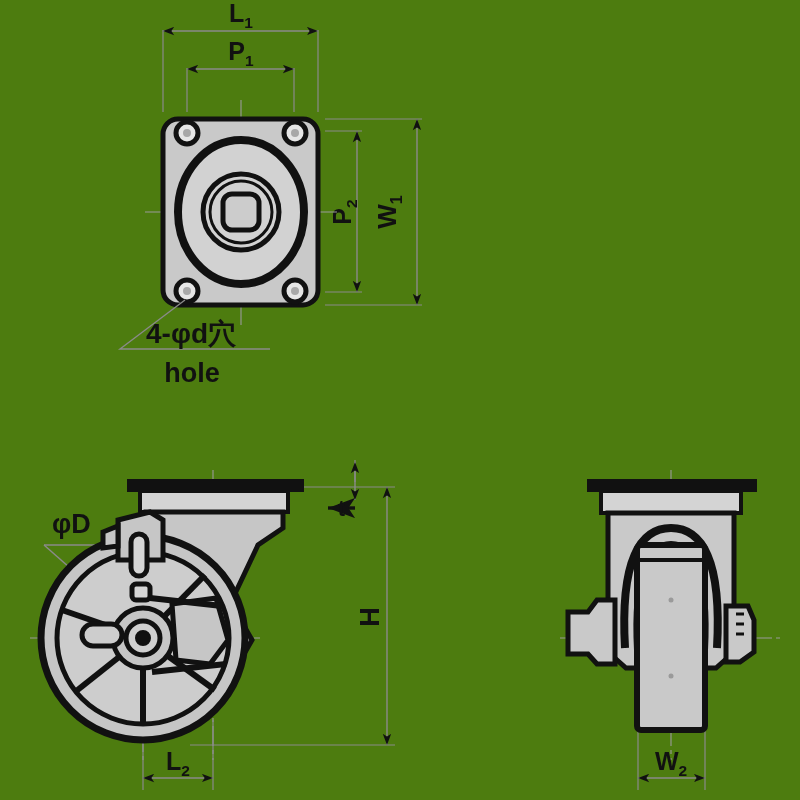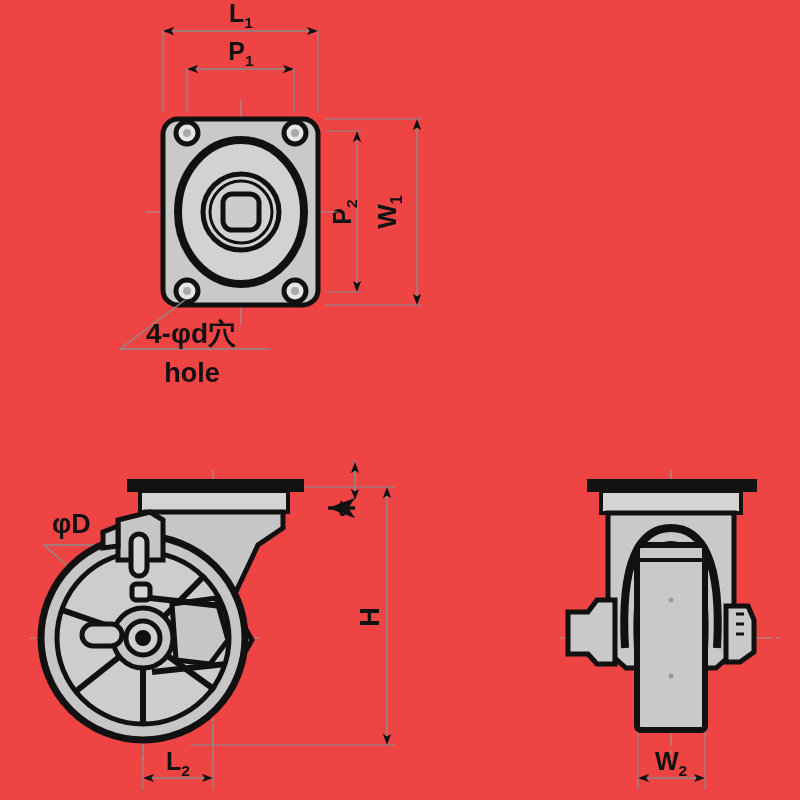--- a/index.html
+++ b/index.html
@@ -10,21 +10,21 @@
   body {
     width: 800px;
     height: 800px;
     font-family: "Liberation Sans", sans-serif;
     overflow: hidden;
   }
   #drawing-root {
     position: relative;
     width: 800px;
     height: 800px;
-    background: #ef4444;
+    background: #4d7c0f;
   }
   svg.sheet {
     position: absolute;
     top: 0;
     left: 0;
     width: 800px;
     height: 800px;
   }
   .dim-label {
     font-family: "Liberation Sans", sans-serif;

